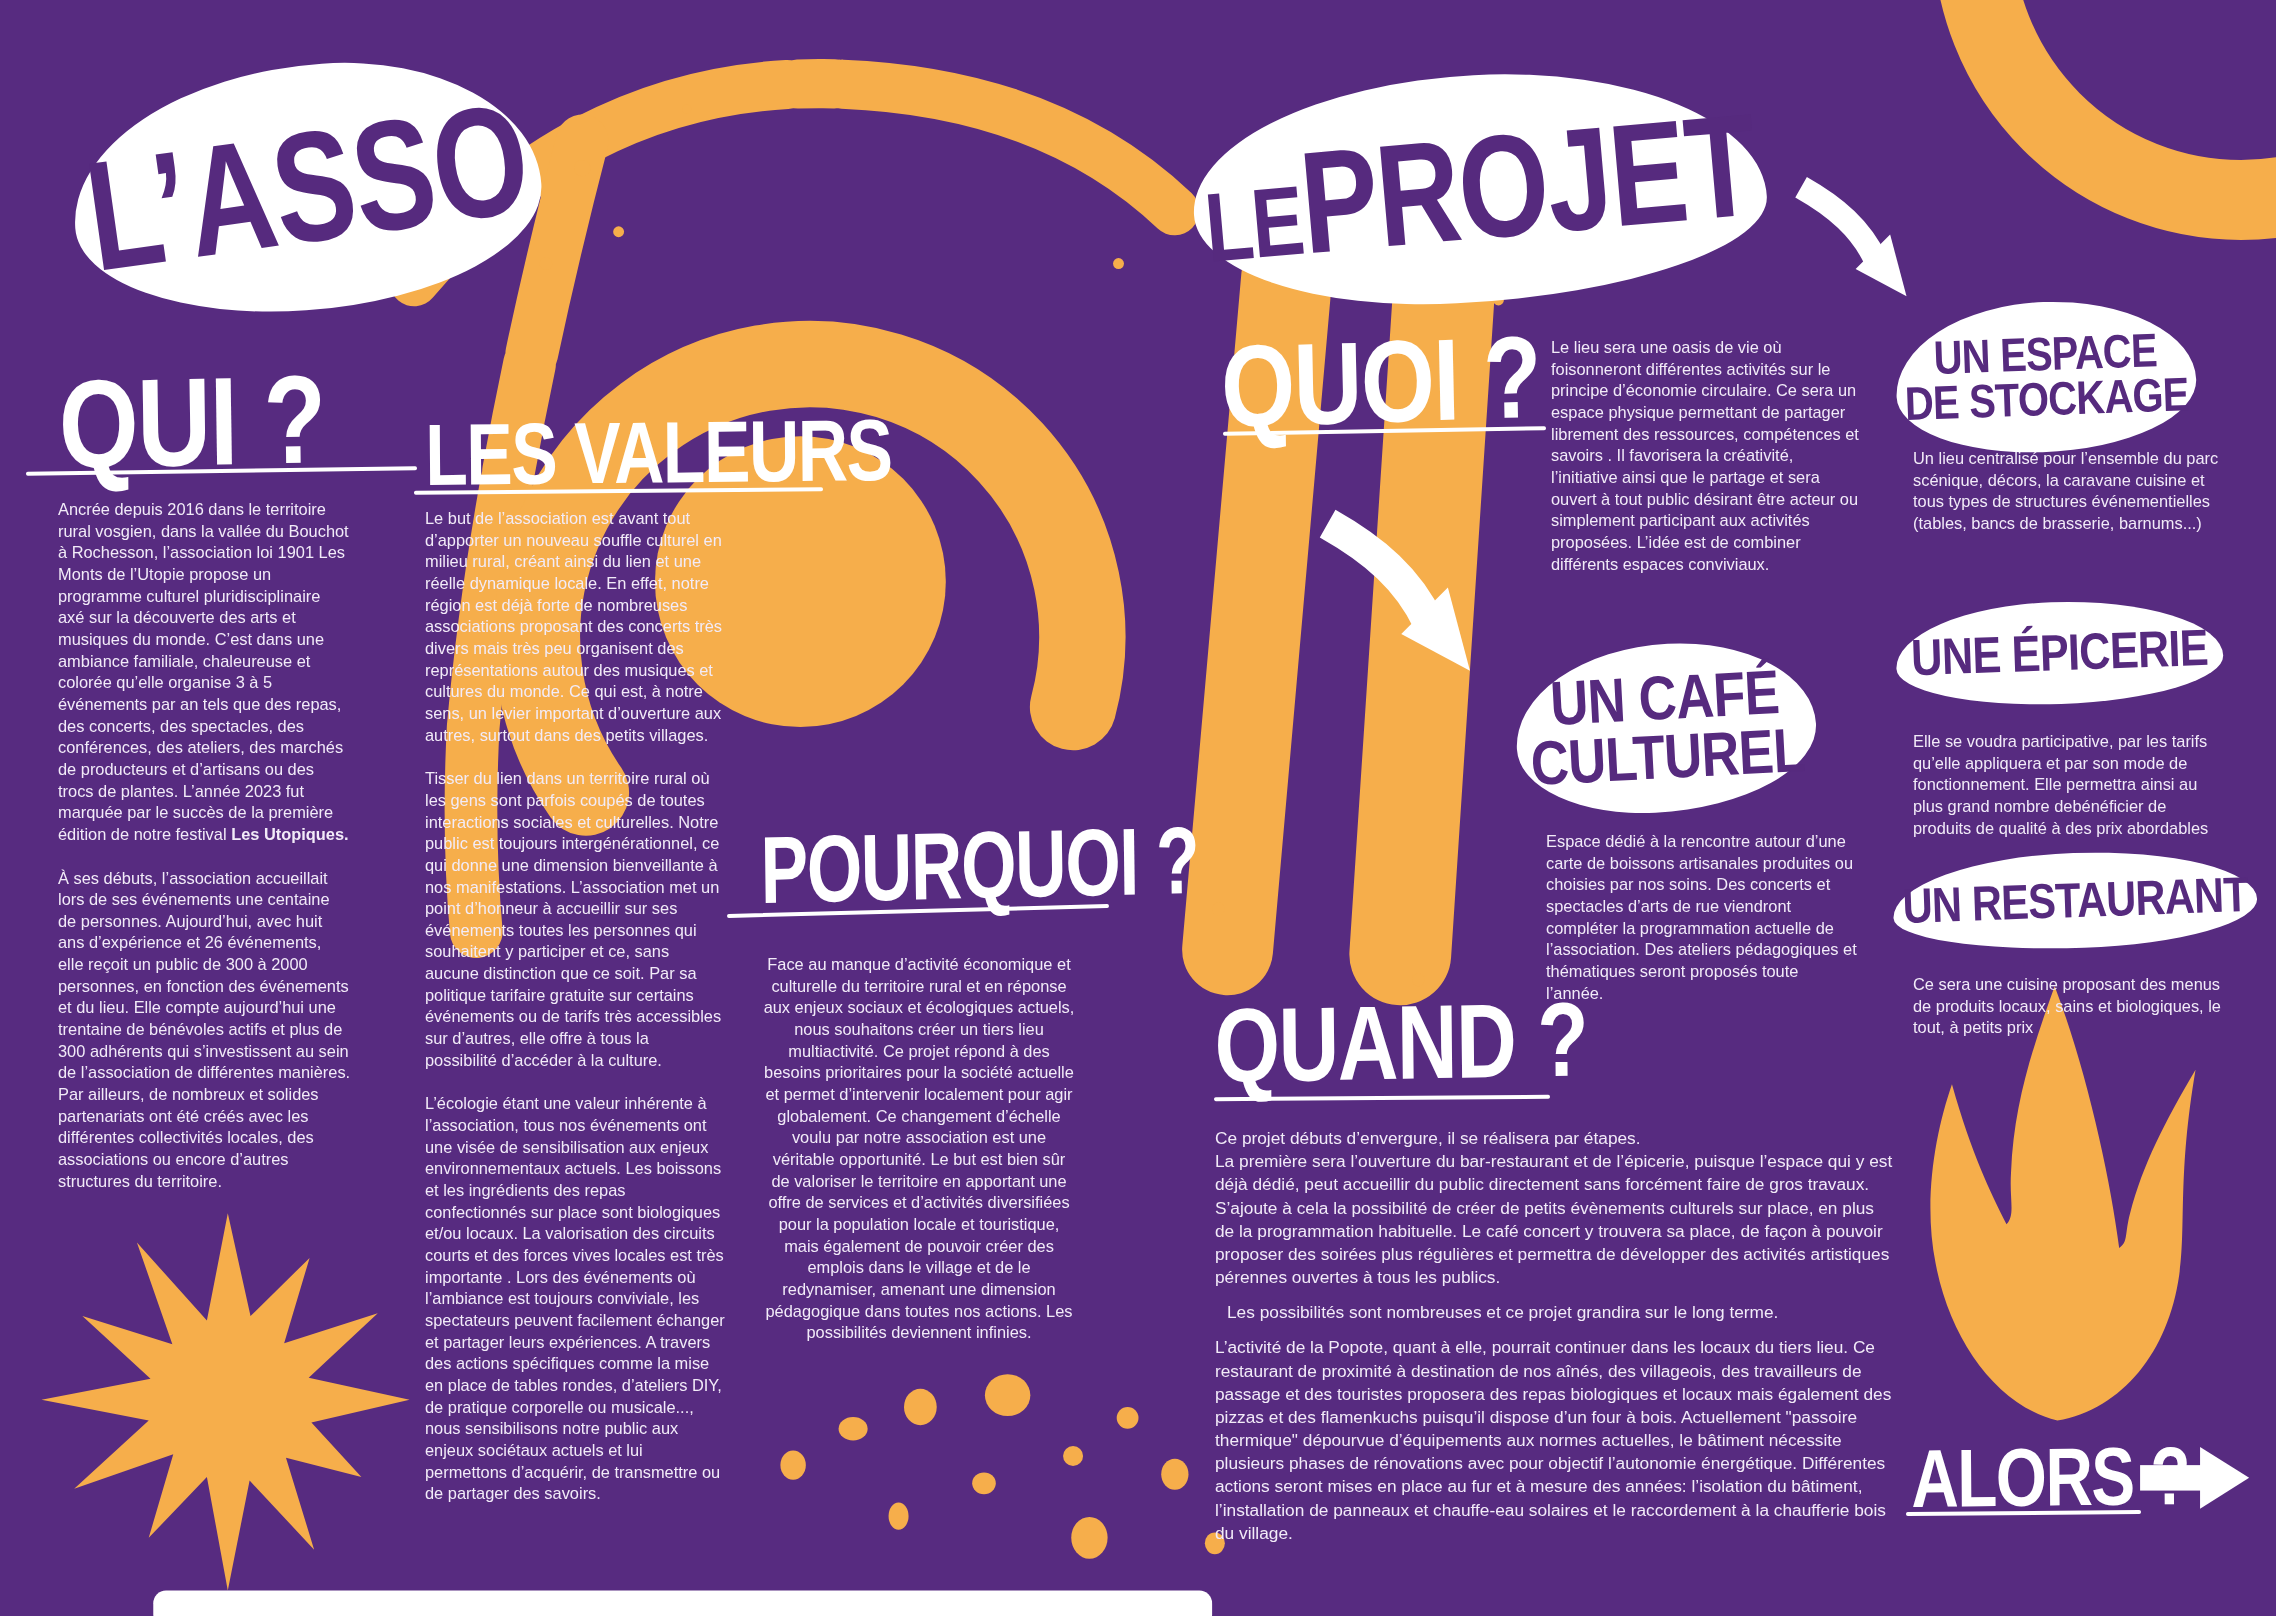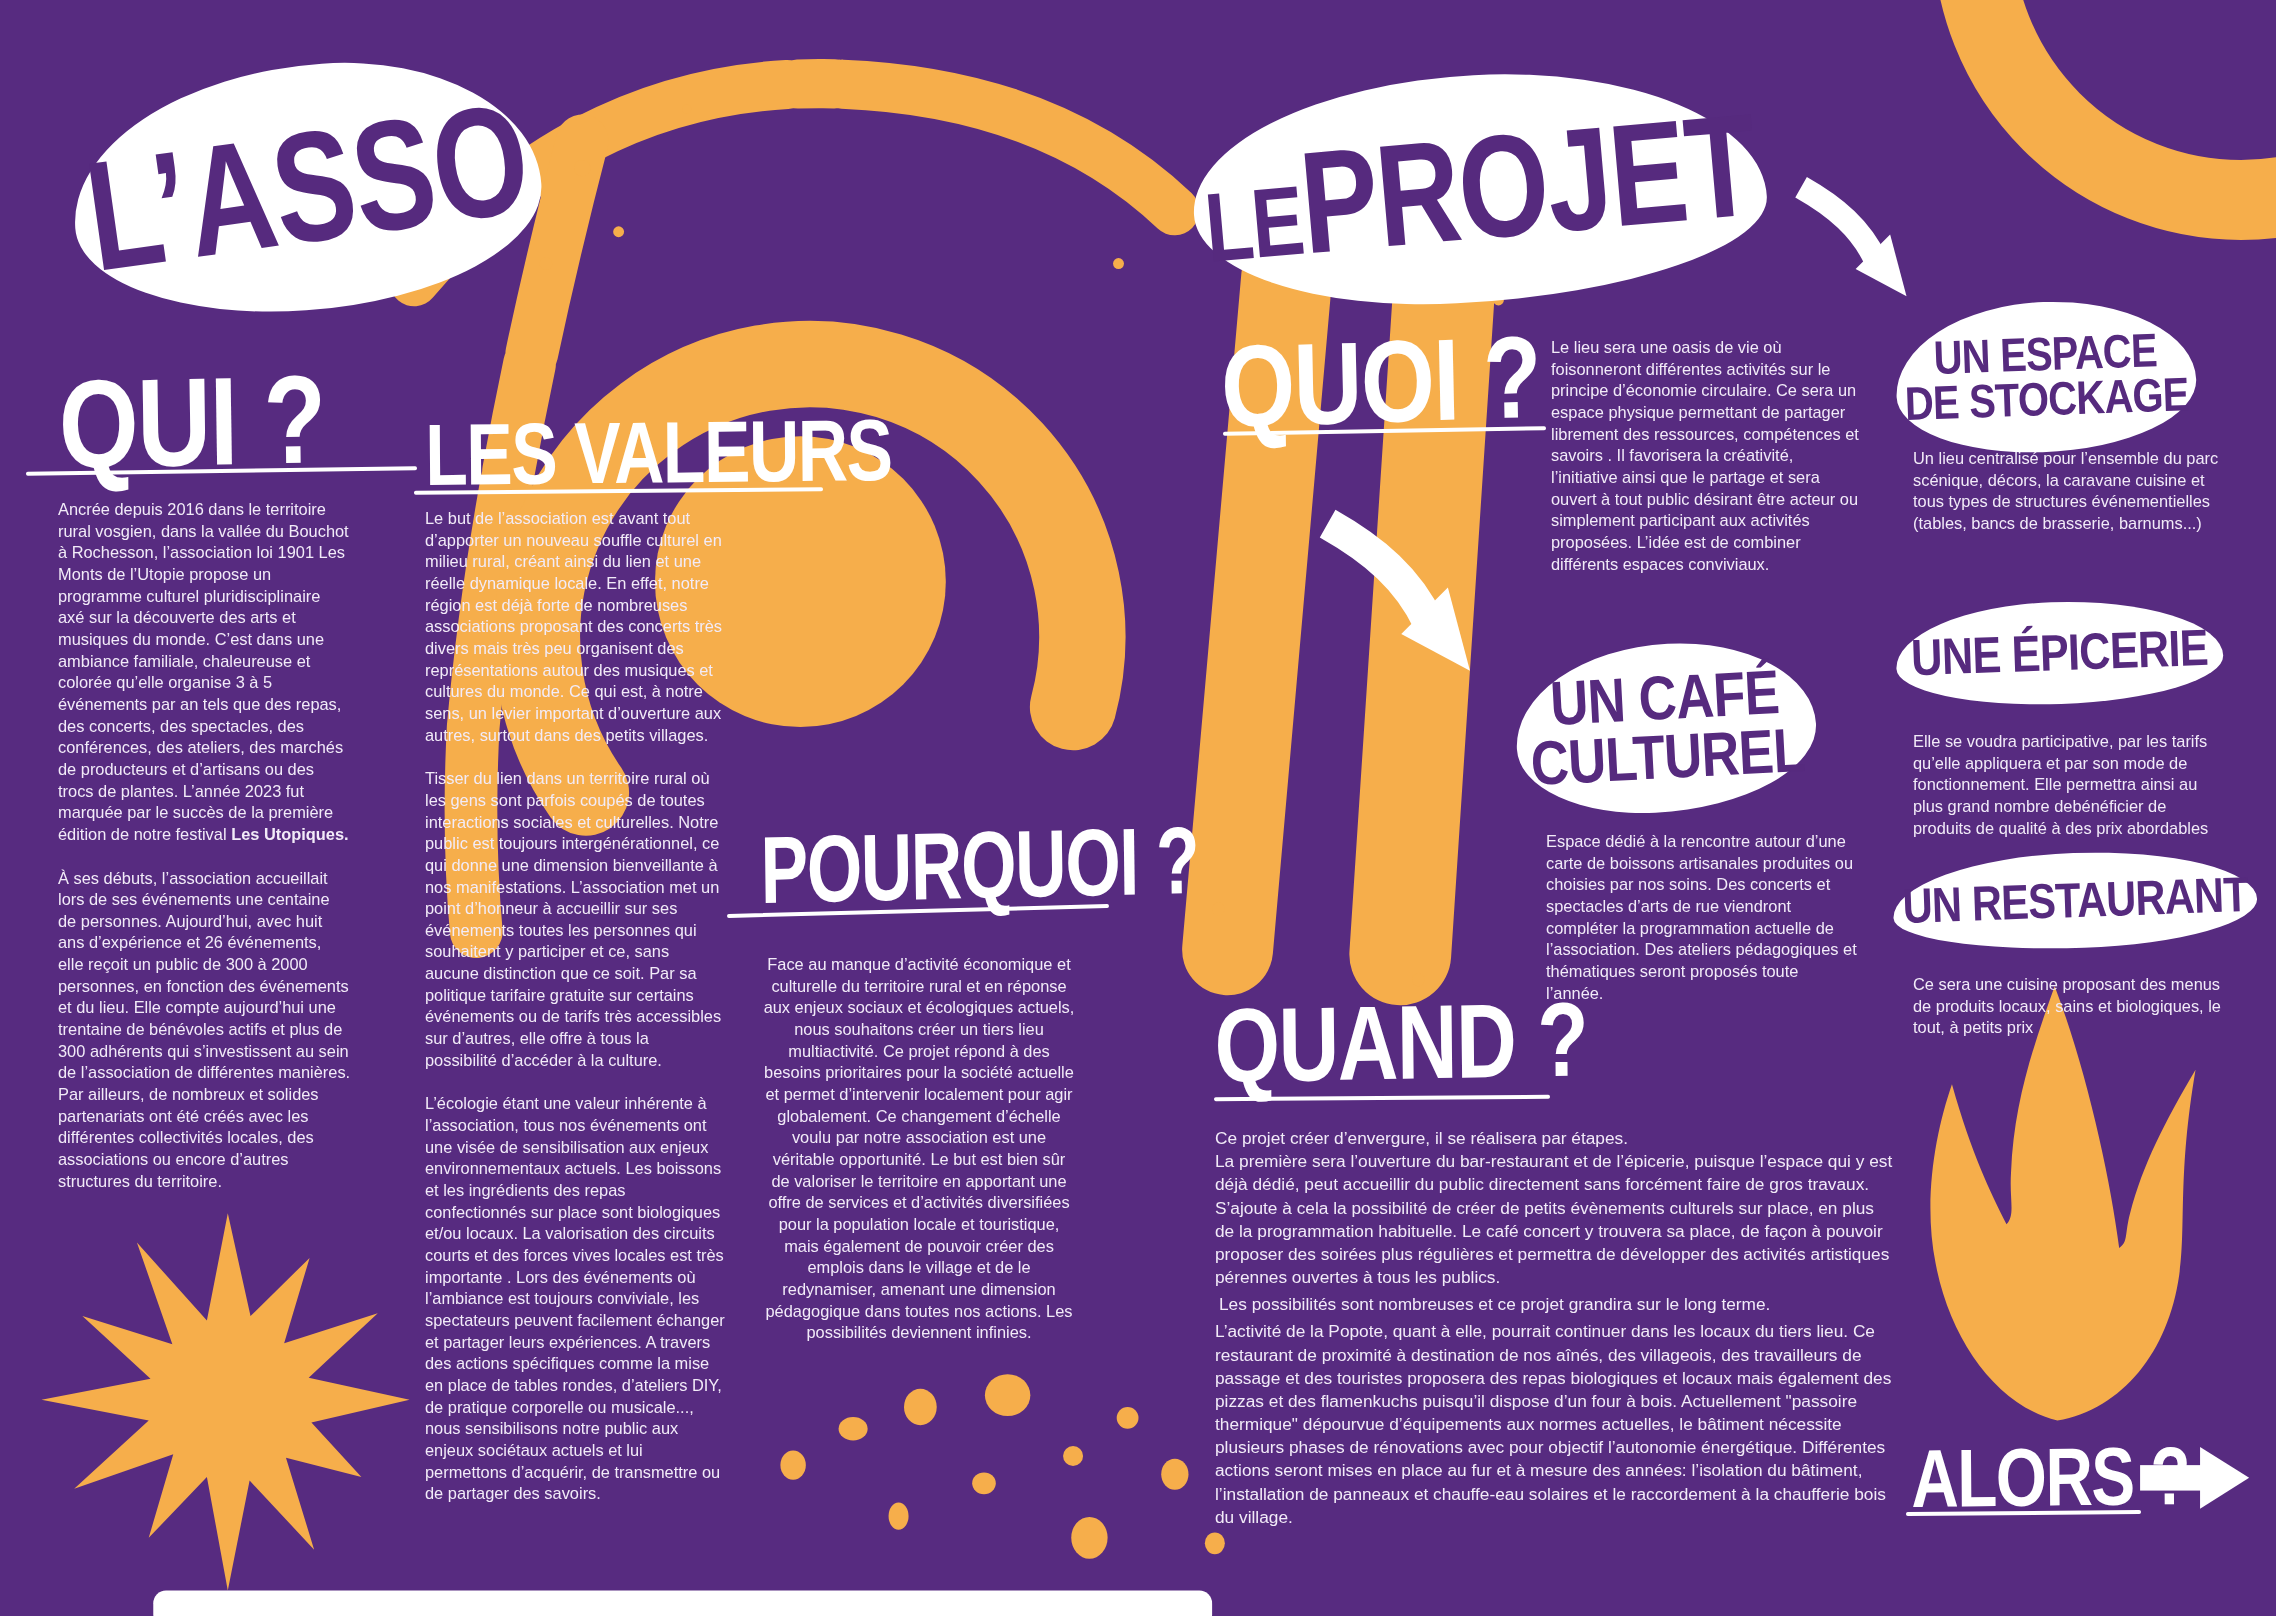--- a/index.html
+++ b/index.html
@@ -182,20 +182,20 @@
 
   <div class="body-text narrow" style="left:1913px;top:723px;width:309px;">
     <p>Elle se voudra participative, par les tarifs qu’elle appliquera et par son mode de fonctionnement. Elle permettra ainsi au plus grand nombre debénéficier de produits de qualité à des prix abordables</p>
   </div>
 
   <div class="body-text narrow" style="left:1913px;top:966px;width:309px;">
     <p>Ce sera une cuisine proposant des menus de produits locaux, sains et biologiques, le tout, à petits prix</p>
   </div>
 
   <div class="body-text wide" style="left:1215px;top:1127px;width:682px;">
-    <p style="margin:0;">Ce projet créer d’envergure, il se réalisera par étapes.</p>
+    <p style="margin:0;">Ce projet débuts d’envergure, il se réalisera par étapes.</p>
     <p style="margin:0;">La première sera l’ouverture du bar-restaurant et de l’épicerie, puisque l’espace qui y est déjà dédié, peut accueillir du public directement sans forcément faire de gros travaux. S’ajoute à cela la possibilité de créer de petits évènements culturels sur place, en plus de la programmation habituelle. Le café concert y trouvera sa place, de façon à pouvoir proposer des soirées plus régulières et permettra de développer des activités artistiques pérennes ouvertes à tous les publics.</p>
-    <p style="margin:4px;">Les possibilités sont nombreuses et ce projet grandira sur le long terme.</p>
+    <p style="margin:12px;">Les possibilités sont nombreuses et ce projet grandira sur le long terme.</p>
     <p style="margin:0;">L’activité de la Popote, quant à elle, pourrait continuer dans les locaux du tiers lieu. Ce restaurant de proximité à destination de nos aînés, des villageois, des travailleurs de passage et des touristes proposera des repas biologiques et locaux mais également des pizzas et des flamenkuchs puisqu’il dispose d’un four à bois. Actuellement "passoire thermique" dépourvue d’équipements aux normes actuelles, le bâtiment nécessite plusieurs phases de rénovations avec pour objectif l’autonomie énergétique. Différentes actions seront mises en place au fur et à mesure des années: l’isolation du bâtiment, l’installation de panneaux et chauffe-eau solaires et le raccordement à la chaufferie bois du village.</p>
   </div>
 
 </div>
 
 
 </body></html>

